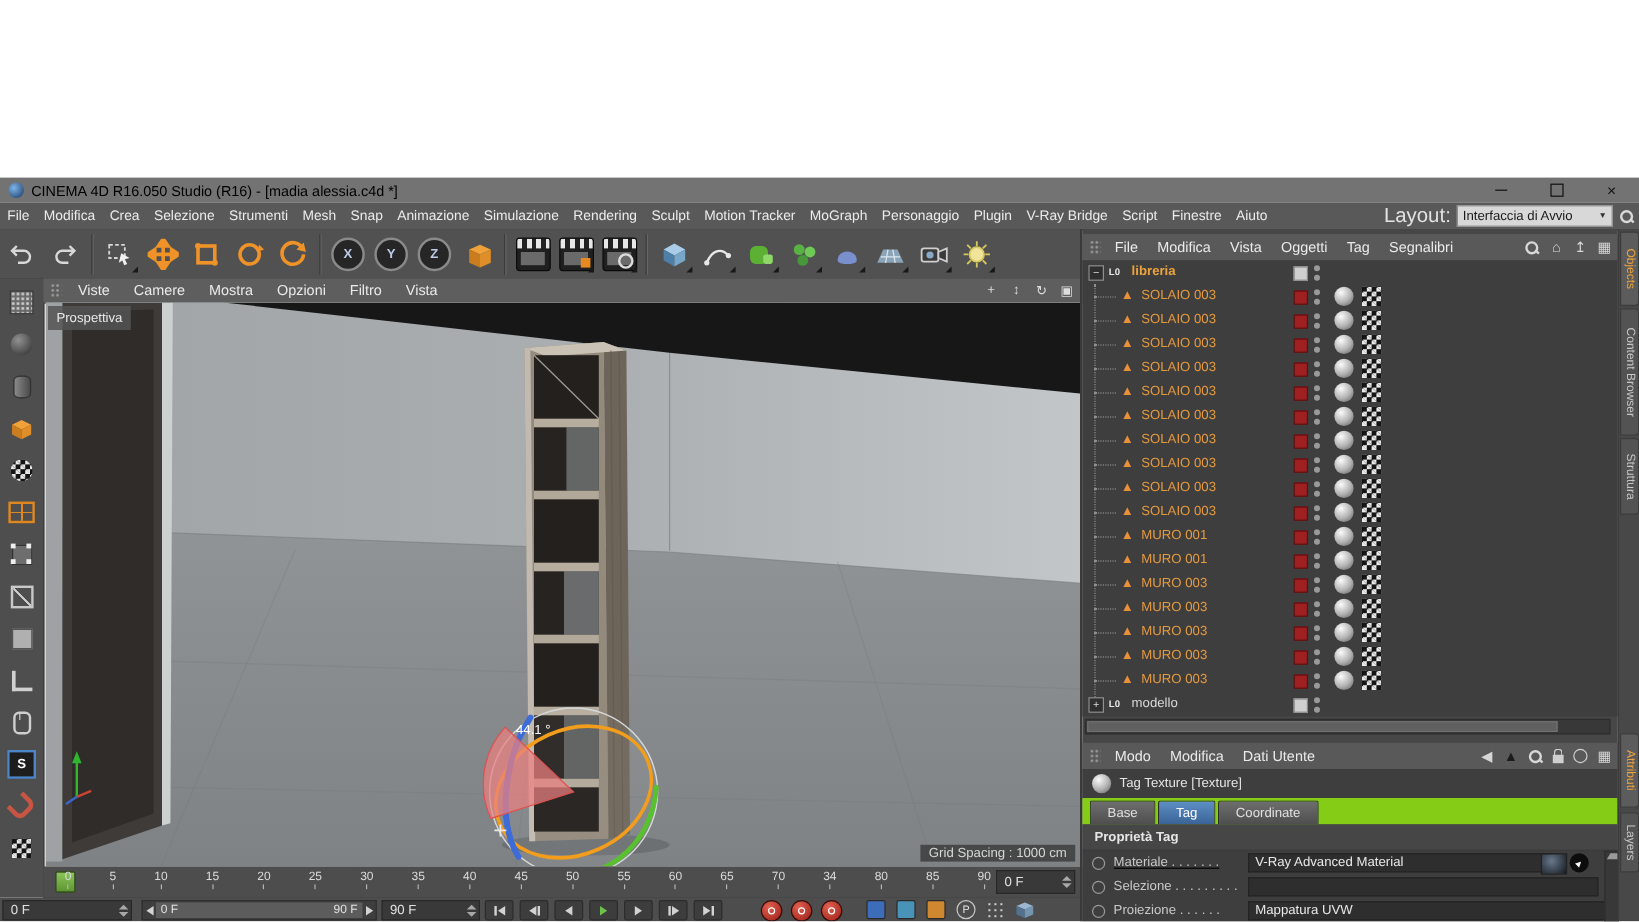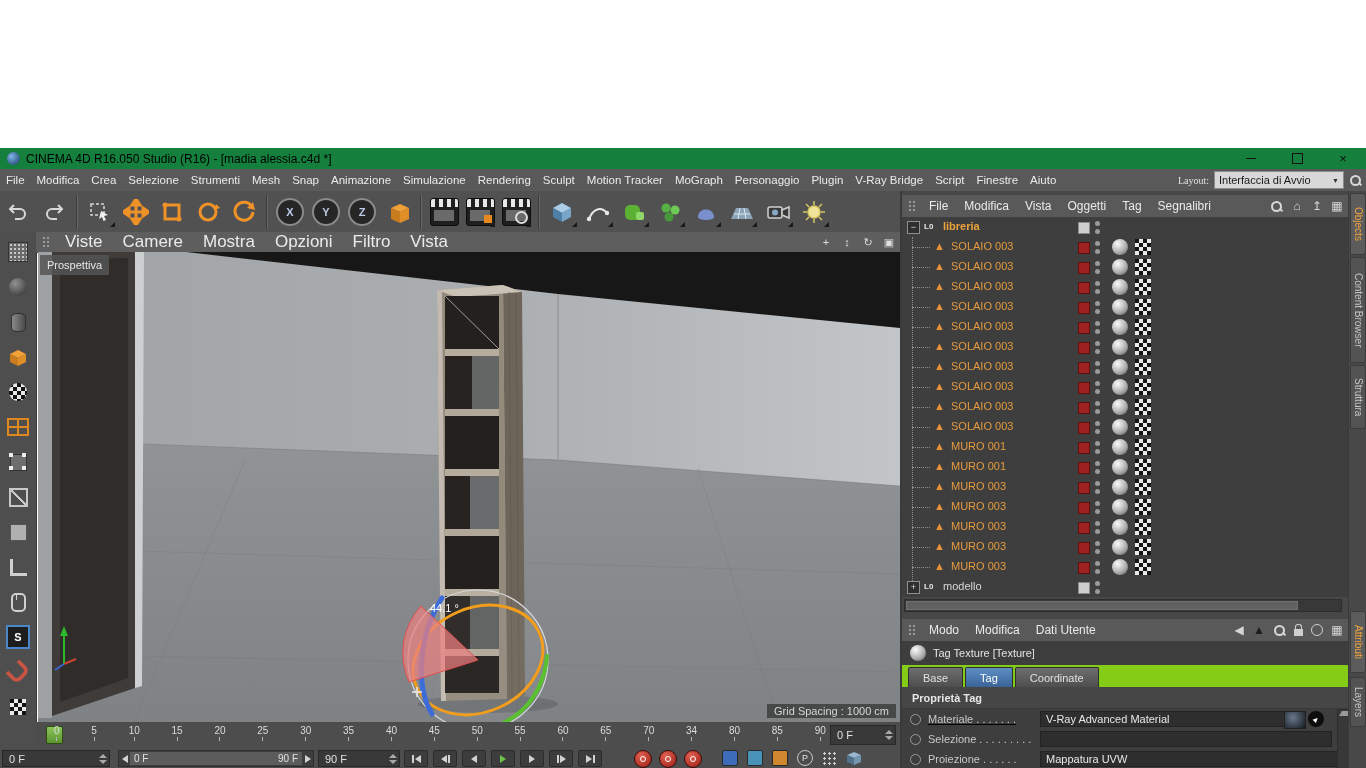--- a/index.html
+++ b/index.html
@@ -1,33 +1,33 @@
 <!DOCTYPE html>
 <html><head>
 <meta charset="utf-8">
 <style>
   html,body{margin:0;padding:0;background:#fff;}
   body{font-family:"Liberation Sans",sans-serif;}
   #root{position:relative;width:1366px;height:768px;overflow:hidden;background:#fff;}
   .abs{position:absolute;}
 
   
-  .titlebar{position:absolute;left:0;top:148px;width:1366px;height:21px;background:#15803d;display:flex;align-items:center;}
+  .titlebar{position:absolute;left:0;top:148px;width:1366px;height:21px;background:#737373;display:flex;align-items:center;}
   .appicon{width:13px;height:13px;border-radius:50%;background:radial-gradient(circle at 35% 35%,#7db3e8,#16365f);margin:0 6px 0 7px;}
   .wtitle{font-size:12px;color:#000;white-space:nowrap;}
   .wincontrols{position:absolute;right:0;top:0;height:21px;display:flex;}
   .winbtn{width:46px;height:21px;display:flex;align-items:center;justify-content:center;color:#111;font-size:13px;}
   .minline{width:10px;height:1px;background:#111;display:block;}
   .maxbox{width:9px;height:9px;border:1px solid #111;display:block;}
 
   
   .menubar{position:absolute;left:0;top:169px;width:1366px;height:22px;background:#595959;border-bottom:1px solid #434343;display:flex;align-items:center;}
   .mi{padding:0 6px;font-size:11.5px;color:#ebebeb;line-height:22px;white-space:nowrap;}
   .layoutgrp{position:absolute;right:4px;top:0;height:22px;display:flex;align-items:center;gap:5px;}
-  .layoutlabel{color:#e2e2e2;font-size:10px;font-family:Liberation Serif, serif;}
+  .layoutlabel{color:#e2e2e2;font-size:17px;}
   .layoutsel{width:120px;height:16px;background:#d8d8d8;border:1px solid #8a8a8a;color:#1a1a1a;font-size:11px;display:flex;align-items:center;justify-content:space-between;padding:0 4px;}
   .dda{font-size:7px;color:#333;}
 
   
   .mag{position:relative;width:13px;height:13px;display:inline-block;}
   .mag::before{content:'';position:absolute;left:1px;top:1px;width:7px;height:7px;border:2px solid #d8d8d8;border-radius:50%;}
   .mag::after{content:'';position:absolute;left:9px;top:9px;width:4px;height:2px;background:#d8d8d8;transform:rotate(45deg);}
 
   
   .toolbar{position:absolute;left:0;top:191px;width:902px;height:41px;background:#515151;border-bottom:1px solid #393939;display:flex;align-items:center;}
@@ -57,21 +57,21 @@
   .lcorner{width:14px;height:14px;border-left:3px solid #d0d0d0;border-bottom:3px solid #d0d0d0;}
   .mouse{width:11px;height:15px;border:2px solid #cfcfcf;border-radius:5px;position:relative;}
   .mouse::before{content:'';position:absolute;left:3px;top:0;width:1px;height:5px;background:#cfcfcf;}
   .snapS{width:20px;height:20px;background:#1d1d1d;border:2px solid #4a86c8;color:#fff;font-size:11px;font-weight:bold;display:flex;align-items:center;justify-content:center;}
   .magnet{width:12px;height:12px;border:4px solid #c85544;border-bottom:none;border-radius:7px 7px 0 0;transform:rotate(135deg);}
   .chklock{width:16px;height:16px;position:relative;}
 
   
   .vpmenu{position:absolute;left:36px;top:232px;width:866px;height:20px;background:#5e5e5e;border-bottom:1px solid #444;display:flex;align-items:center;}
   .grip{width:9px;height:12px;margin:0 4px 0 6px;background-image:radial-gradient(#9a9a9a 1px,transparent 1.2px);background-size:4px 4px;flex:none;}
-  .vpmi{padding:0 10px;font-size:17px;color:#eaeaea;}
+  .vpmi{padding:0 10px;font-size:12px;color:#eaeaea;}
   .vpnav{position:absolute;right:6px;top:0;height:20px;display:flex;gap:7px;align-items:center;}
   .vpnavi{width:14px;height:14px;color:#ddd;font-size:11px;display:flex;align-items:center;justify-content:center;}
 
   
   .viewport{position:absolute;left:38px;top:252px;width:862px;height:470px;background:#a8acae;overflow:hidden;}
   .vplabel{position:absolute;left:2px;top:3px;background:rgba(85,85,85,.85);color:#e8e8e8;font-size:11px;padding:4px 7px;}
   .gridlabel{position:absolute;right:4px;bottom:4px;background:rgba(58,58,58,.82);color:#d6d6d6;font-size:11px;padding:1px 7px;}
 
   
   .timeline{position:absolute;left:36px;top:722px;width:866px;height:26px;background:#4d4d4d;border-bottom:1px solid #3a3a3a;}

